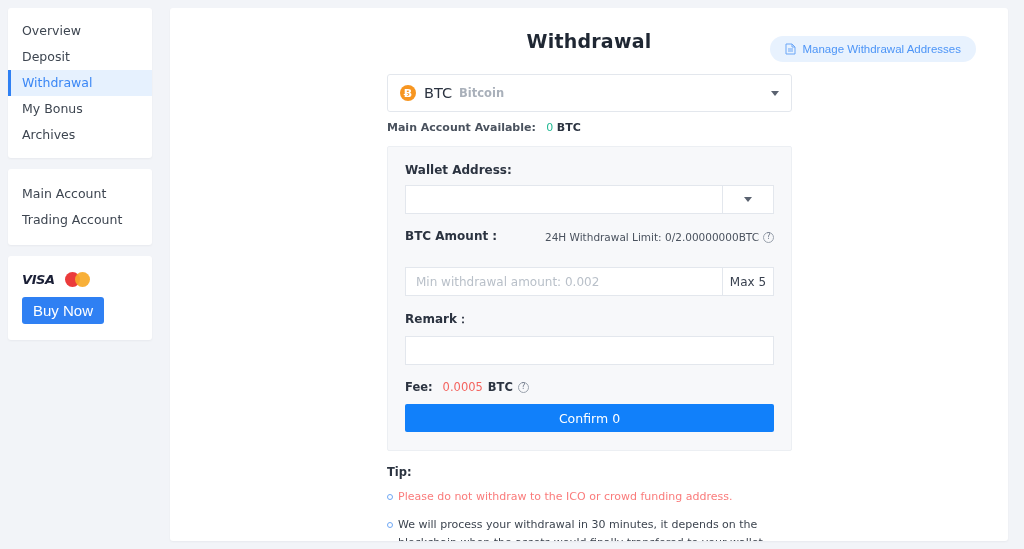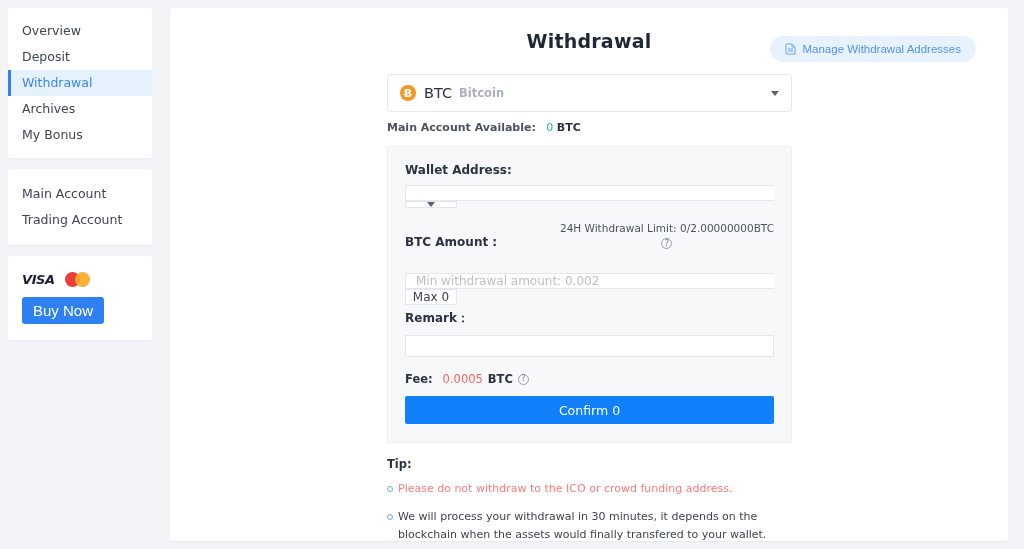--- a/index.html
+++ b/index.html
@@ -150,28 +150,28 @@
     padding: 16px 17px 18px 17px;
   }
   .field-label {
     font-size: 12px; font-weight: bold; color: #2b3340;
     margin-bottom: 8px;
   }
   .label-row {
     display: flex; align-items: flex-end; justify-content: space-between;
     margin-bottom: 24px;
   }
-  .limit-text { font-size: 10.5px; color: #4a525e; display: flex; align-items: center; gap: 4px; flex-direction: column; }
+  .limit-text { font-size: 10.5px; color: #4a525e; display: flex; align-items: center; gap: 4px; }
   .qmark {
     display: inline-flex; align-items: center; justify-content: center;
     width: 11px; height: 11px; border-radius: 50%;
     border: 1px solid #9aa2ad; color: #70798a;
     font-size: 8px; line-height: 1;
   }
-  .input-row { display: flex; height: 22px; margin-bottom: 15px; flex-direction: column; }
+  .input-row { display: flex; height: 29px; margin-bottom: 15px; }
   .text-input {
     flex: 1;
     background: #ffffff;
     border: 1px solid #e3e7ed;
     border-right: none;
     font-size: 12px; color: #2b3340;
     padding: 0 10px;
     outline: none;
     font-family: inherit;
   }
@@ -240,24 +240,24 @@
       <div class="nav-item">
         <span>Overview</span>
       </div>
       <div class="nav-item">
         <span>Deposit</span>
       </div>
       <div class="nav-item active">
         <span>Withdrawal</span>
       </div>
       <div class="nav-item">
+        <span>My Bonus</span>
+      </div>
+      <div class="nav-item">
         <span>Archives</span>
-      </div>
-      <div class="nav-item">
-        <span>My Bonus</span>
       </div>
     </div>
 
     <div class="side-card acct-card">
       <div class="acct-item">
         <span>Main Account</span>
       </div>
       <div class="acct-item">
         <span>Trading Account</span>
       </div>
@@ -318,21 +318,21 @@
 
         <div class="label-row">
           <span class="field-label" style="margin-bottom:0">BTC Amount :</span>
           <span class="limit-text">
             <span>24H Withdrawal Limit: 0/2.00000000BTC</span>
             <span class="qmark">?</span>
           </span>
         </div>
         <div class="input-row">
           <input class="text-input" type="text" placeholder="Min withdrawal amount: 0.002" style="">
-          <div class="addon">Max 0</div>
+          <div class="addon">Max 5</div>
         </div>
 
         <div class="field-label">Remark：</div>
         <div class="input-row single">
           <input class="text-input" type="text" value="" style="">
         </div>
 
         <div class="fee-row">
           <span class="fee-label">Fee:</span>
           <span class="fee-amt">0.0005</span>

